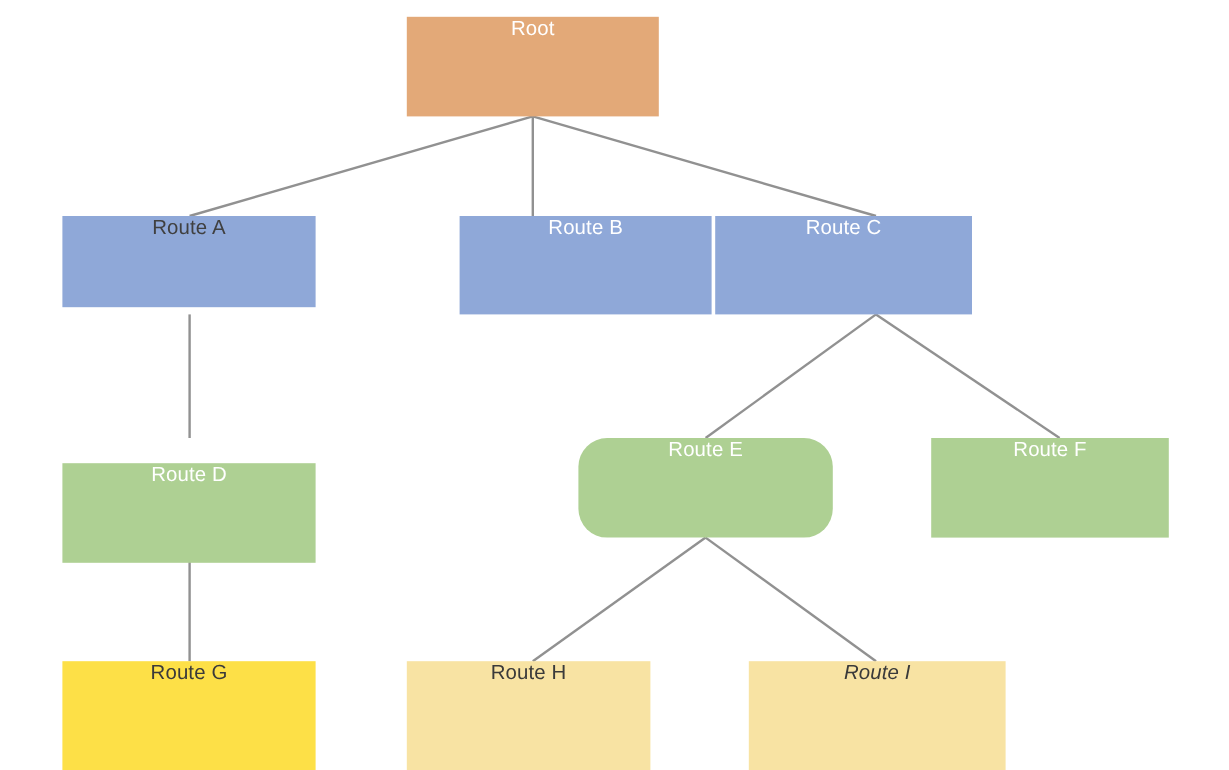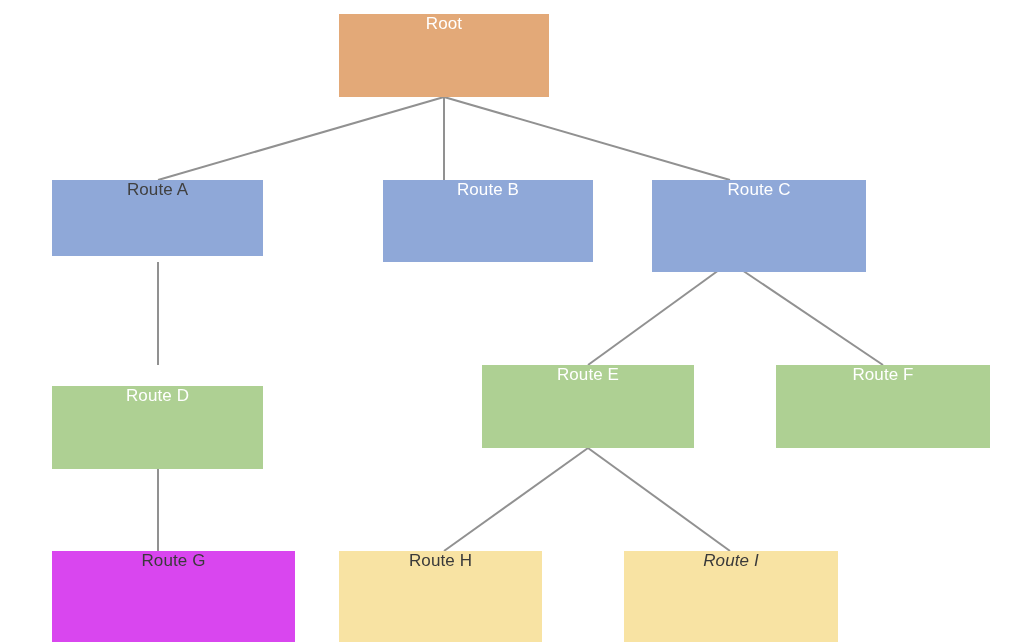--- a/index.html
+++ b/index.html
@@ -64,33 +64,33 @@
   <div id="node-layer">
       <div class="node" style="left: 339px; top: 14px; width: 210px; height: 83px; background: rgb(227, 169, 120); color: rgb(255, 255, 255);">
         <span class="node-label">Root</span>
       </div>
       <div class="node" style="left: 52px; top: 180px; width: 211px; height: 76px; background: rgb(143, 168, 216); color: #404040;">
         <span class="node-label">Route A</span>
       </div>
       <div class="node" style="left: 339px; top: 180px; width: 210px; height: 82px; background: rgb(143, 168, 216); color: rgb(255, 255, 255); margin-left: 44px;">
         <span class="node-label">Route B</span>
       </div>
-      <div class="node" style="left: 652px; top: 180px; width: 214px; height: 92px; background: rgb(143, 168, 216); color: rgb(255, 255, 255);">
+      <div class="node" style="left: 596px; top: 180px; width: 214px; height: 82px; background: rgb(143, 168, 216); color: rgb(255, 255, 255);">
         <span class="node-label">Route C</span>
       </div>
       <div class="node" style="left: 52px; top: 386px; width: 211px; height: 83px; background: rgb(174, 208, 147); color: rgb(255, 255, 255);">
         <span class="node-label">Route D</span>
       </div>
-      <div class="node" style="left: 482px; top: 365px; width: 212px; height: 83px; background: rgb(174, 208, 147); color: rgb(255, 255, 255);">
+      <div class="node" style="left: 482px; top: 365px; width: 212px; height: 83px; background: rgb(174, 208, 147); color: rgb(255, 255, 255); border-radius: 24px;">
         <span class="node-label">Route E</span>
       </div>
-      <div class="node" style="left: 776px; top: 365px; width: 214px; height: 83px; background: rgb(174, 208, 147); color: rgb(255, 255, 255);">
+      <div class="node" style="left: 776px; top: 365px; width: 198px; height: 83px; background: rgb(174, 208, 147); color: rgb(255, 255, 255);">
         <span class="node-label">Route F</span>
       </div>
-      <div class="node" style="left: 52px; top: 551px; width: 243px; height: 91px; background: #d946ef; color: rgb(58, 58, 58);">
+      <div class="node" style="left: 52px; top: 551px; width: 211px; height: 91px; background: #fde047; color: rgb(58, 58, 58);">
         <span class="node-label">Route G</span>
       </div>
       <div class="node" style="left: 339px; top: 551px; width: 203px; height: 91px; background: rgb(248, 227, 163); color: rgb(58, 58, 58);">
         <span class="node-label">Route H</span>
       </div>
       <div class="node" style="left: 624px; top: 551px; width: 214px; height: 91px; background: rgb(248, 227, 163); color: rgb(58, 58, 58); font-style: italic;">
         <span class="node-label">Route I</span>
       </div>
     </div>
 </div>

